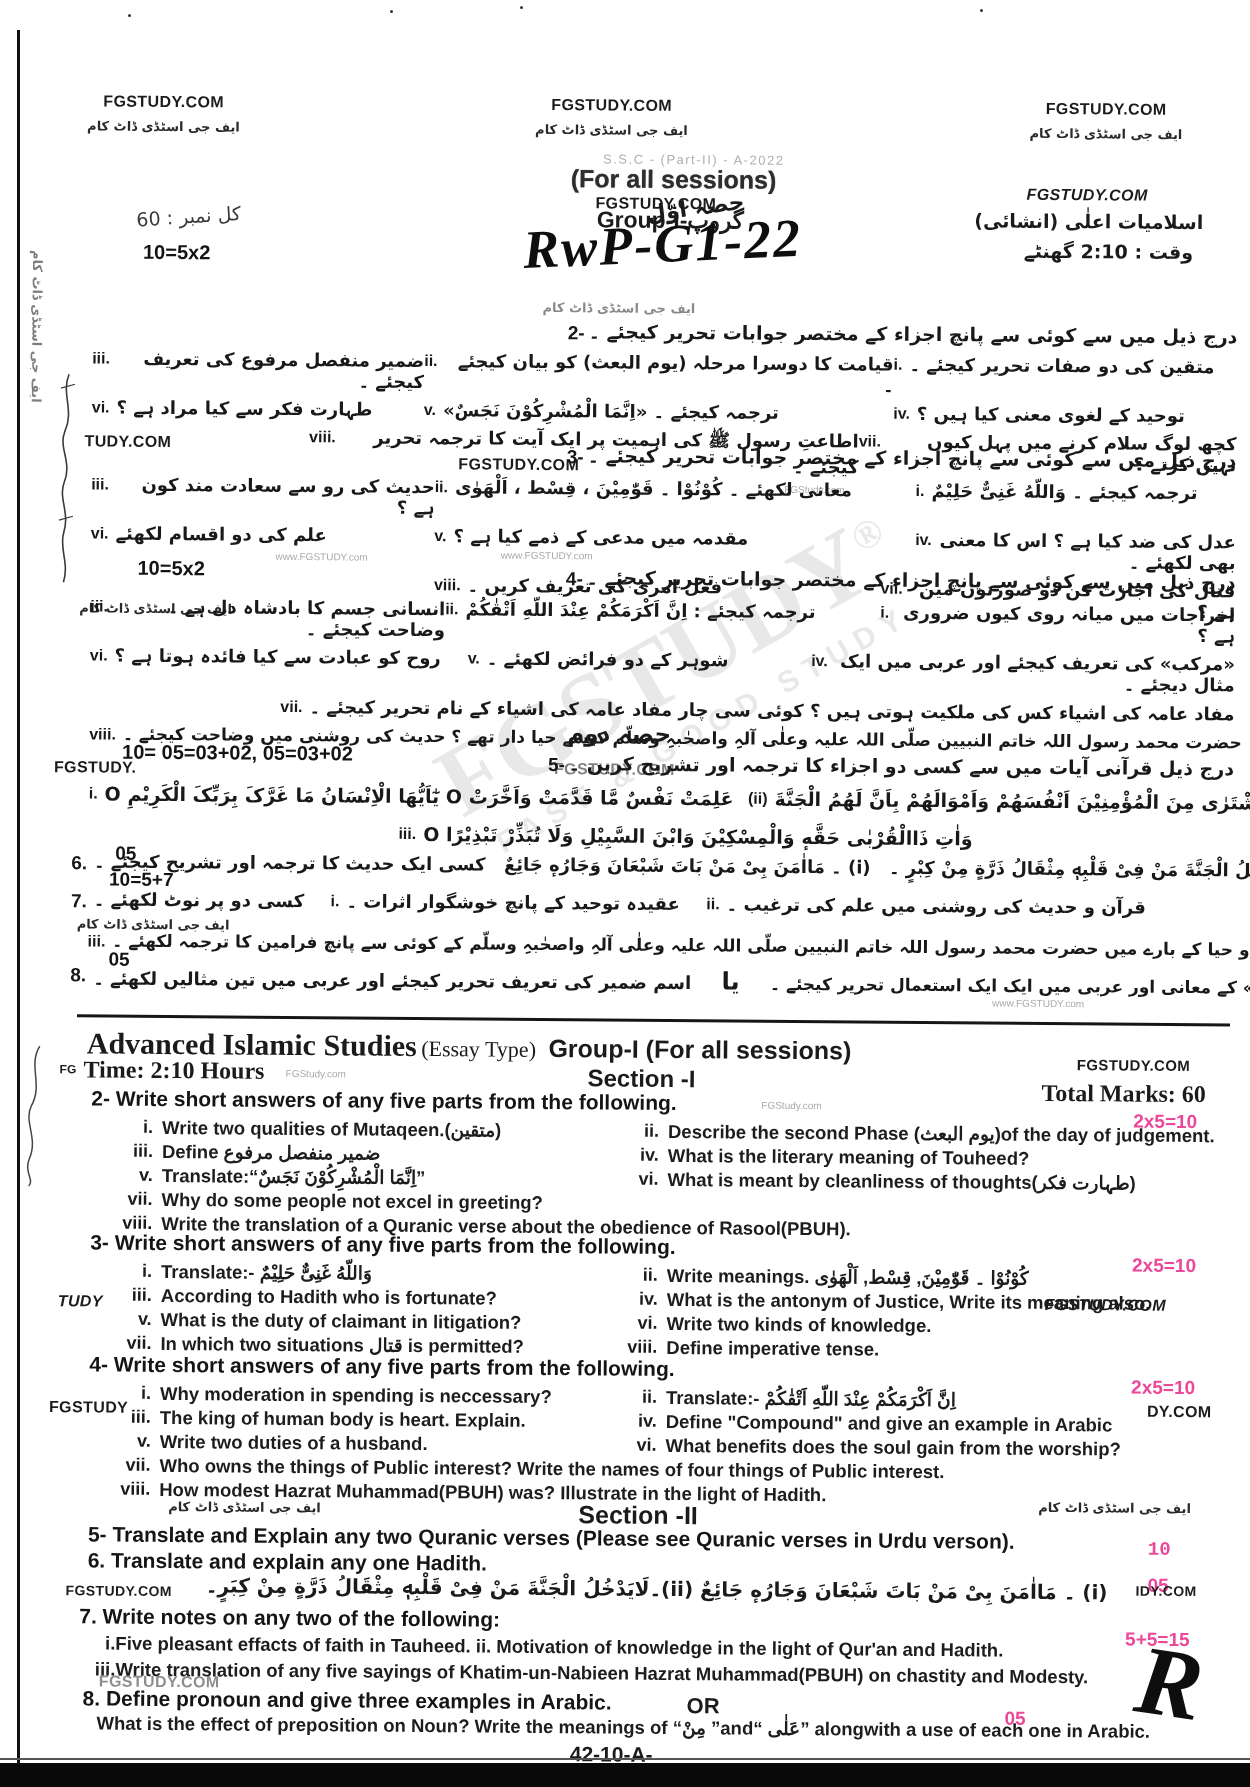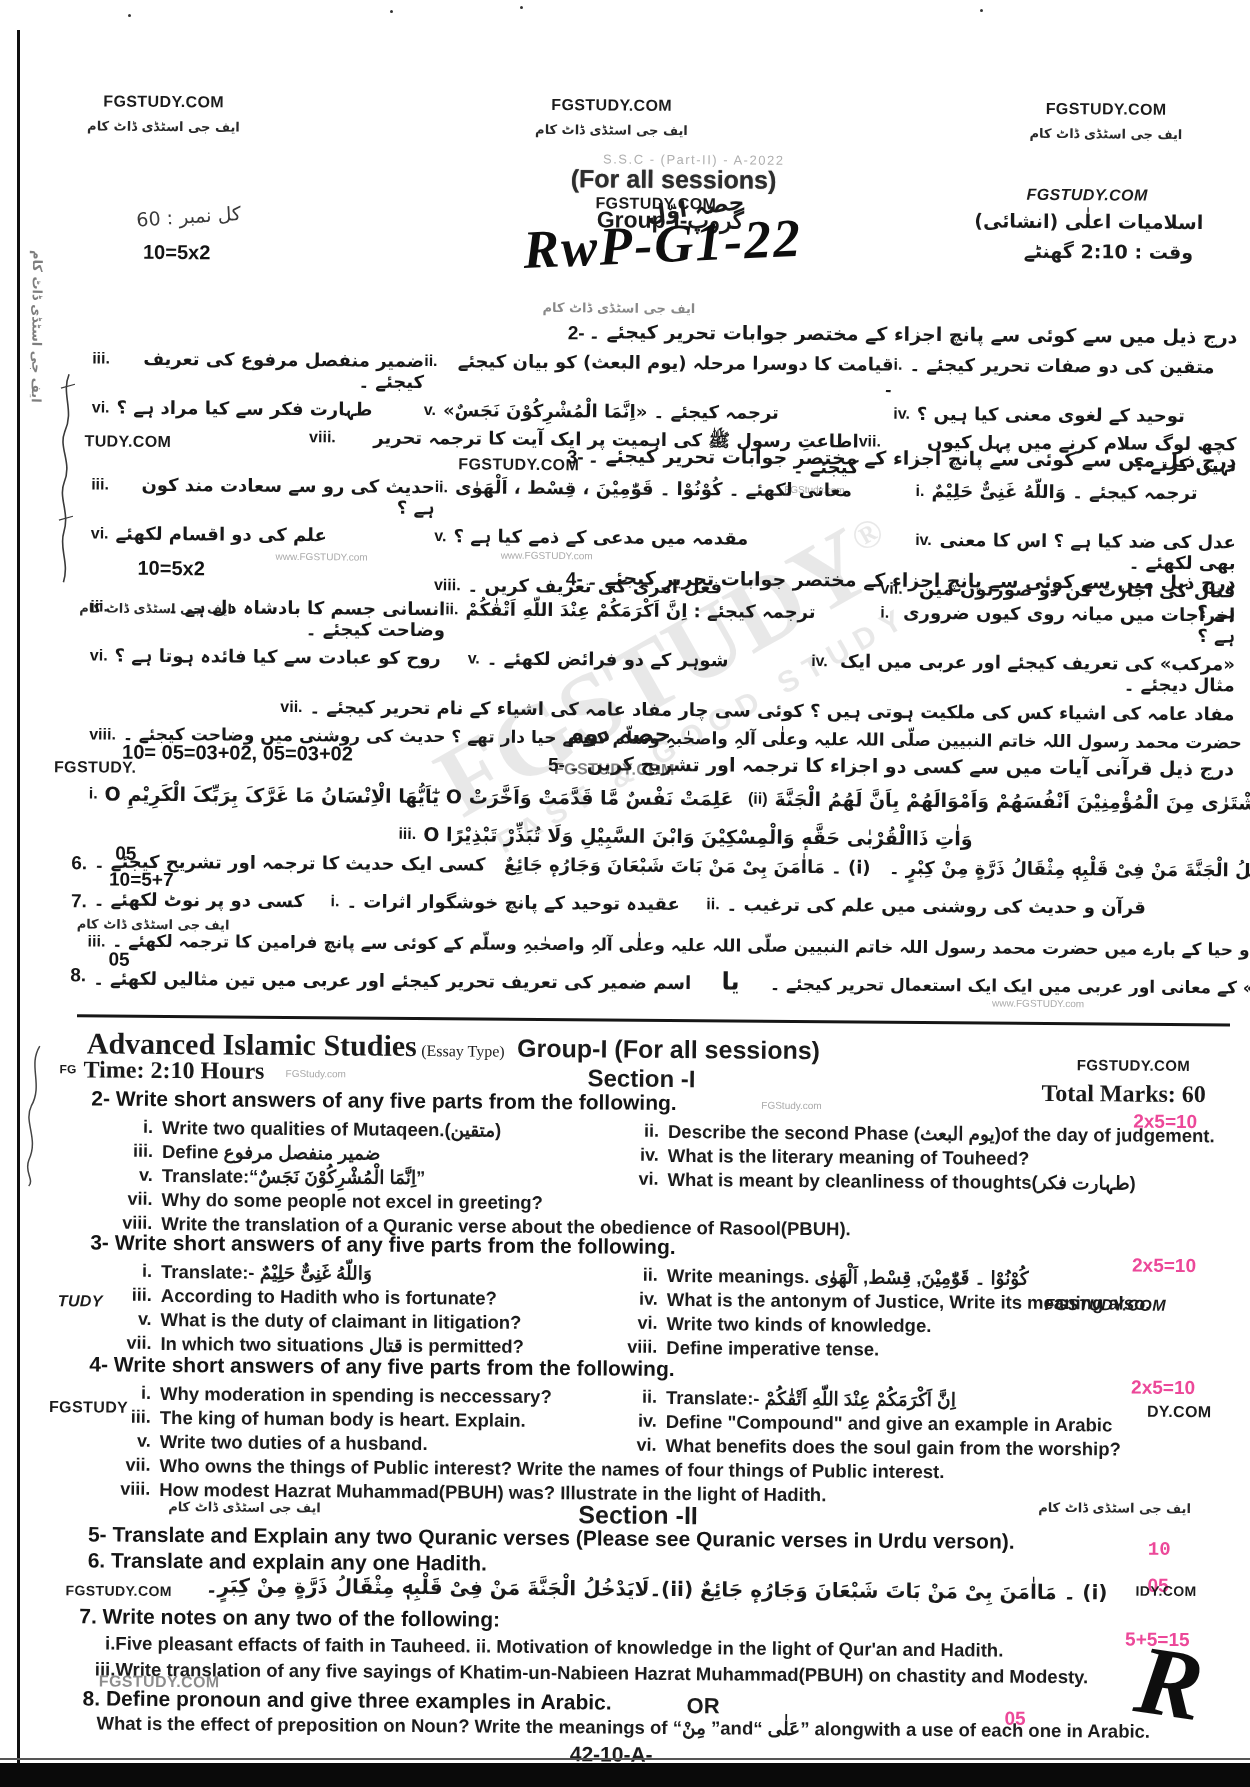--- a/index.html
+++ b/index.html
@@ -276,21 +276,21 @@
       <span class="un" style="font-size:19px;">8.</span><span class="useg">اسم ضمیر کی تعریف تحریر کیجئے اور عربی میں تین مثالیں لکھئے ۔</span>
       <span class="useg" style="margin-left:26px;margin-right:26px;font-size:24px;">یا</span>
       <span class="useg" style="font-size:17px;">حروف جارہ اسم پر کیا عمل کرتے ہیں ؟ «مِنْ» اور «عَلٰی» کے معانی اور عربی میں ایک ایک استعمال تحریر کیجئے ۔</span>
     </div>
     <div class="abs tiny" style="left:1000px;top:990px;">www.FGSTUDY.com</div>
 
     <div class="abs" style="left:85px;right:12px;top:1014px;height:3px;background:#161616;"></div>
 
     <div class="abs" style="left:95px;top:1026px;white-space:nowrap;">
       <span class="serif b" style="font-size:30px;">Advanced Islamic Studies</span>
-      <span class="serif" style="font-size:16px;">(Essay Type)</span>
+      <span class="serif" style="font-size:22px;">(Essay Type)</span>
       <span class="sans b" style="font-size:25px;margin-left:8px;">Group-I  (For all sessions)</span>
     </div>
     <div class="abs stamp" style="left:1085px;top:1048px;font-size:15px;">FGSTUDY.COM</div>
 
     <div class="abs b sans" style="left:68px;top:1062px;font-size:12px;">FG</div>
     <div class="abs serif b" style="left:92px;top:1056px;font-size:24px;">Time: 2:10 Hours</div>
     <div class="abs tiny" style="left:294px;top:1066px;">FGStudy.com</div>
     <div class="abs ctr sans b" style="left:540px;top:1060px;width:220px;font-size:24px;">Section -I</div>
     <div class="abs serif b" style="left:1050px;top:1072px;font-size:24px;">Total Marks: 60</div>
     <div class="abs tiny" style="left:770px;top:1094px;">FGStudy.com</div>

